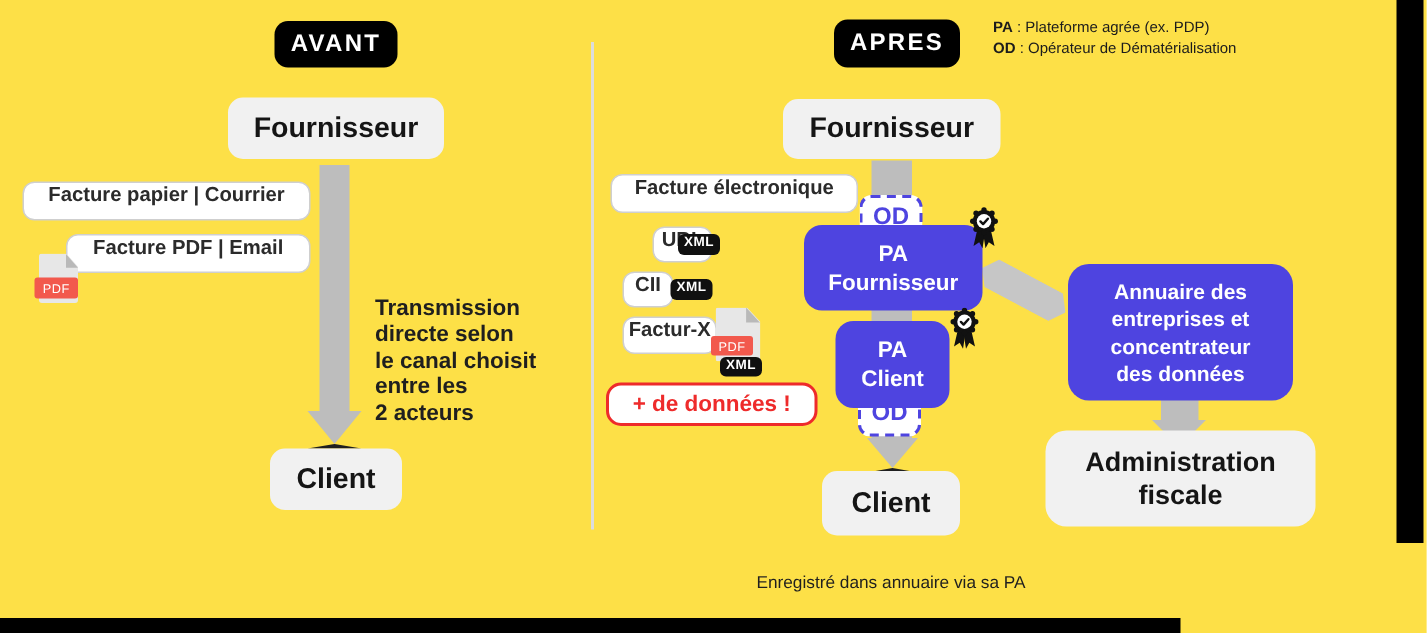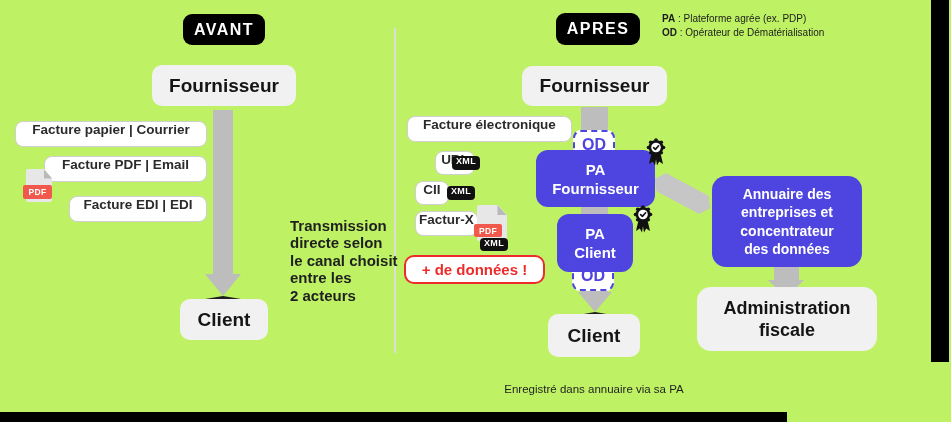--- a/index.html
+++ b/index.html
@@ -1,33 +1,33 @@
 <!DOCTYPE html>
 <html><head>
 <meta charset="utf-8">
 <title>Diagram</title>
 <style>
   * { margin:0; padding:0; box-sizing:border-box; }
   body { background:#fff; font-family:"Liberation Sans", sans-serif; }
-  .canvas { position:relative; width:951px; height:422px; background:#bef264; overflow:hidden; color:#1f1f1f; }
+  .canvas { position:relative; width:951px; height:422px; background:#fde047; overflow:hidden; color:#1f1f1f; }
   .abs { position:absolute; }
 
   .badge-dark { background:#000; color:#fff; border-radius:9px; font-weight:bold; font-size:16px;
     letter-spacing:1.5px; display:flex; align-items:center; justify-content:center; z-index:5; }
   .gray-node { background:#f1f1f1; border-radius:10px; display:flex; align-items:center; justify-content:center;
     font-weight:bold; color:#151515; text-align:center; z-index:3; }
   .white-box { background:#fff; border:1.5px solid #cfcfcf; border-radius:8px; display:flex; 
     justify-content:center; font-weight:bold; color:#2b2b2b; font-size:13.5px; z-index:3; white-space:nowrap; }
   .purple-node { background:#4e44e0; color:#fff; border-radius:12px; font-weight:bold; text-align:center;
     display:flex; flex-direction:column; align-items:center; justify-content:center; z-index:3; }
   .od-badge { background:#fff; border:2px dashed #4e44e0; color:#4e44e0; border-radius:8px; font-weight:bold;
     font-size:16px; display:flex; align-items:center; justify-content:center; z-index:2; }
   .xml-tag { background:#101010; color:#fff; font-size:9px; font-weight:bold; border-radius:4px;
     display:flex; align-items:flex-start; justify-content:center; z-index:4; letter-spacing:.3px; }
-  .pdf-tag { background:#f2594d; color:#fff; font-size:8.5px; font-weight:bold; border-radius:2px;
+  .pdf-tag { background:#f2594d; color:#fff; font-size:8.5px; font-weight:normal; border-radius:2px;
     display:flex; align-items:center; justify-content:center; z-index:4; letter-spacing:.3px; }
   .arrow-bar { background:#bdbdbd; z-index:1; }
   .arrow-head { width:0; height:0; border-style:solid; z-index:1; }
   .multiline { white-space:pre-line; }
   .note-text { font-weight:bold; font-size:15px; line-height:17.5px; color:#1f1f1f; }
   .red-note { color:#ee2b2b; font-weight:bold; font-size:14px; line-height:16px; text-align:center; }
   .red-box { background:#fff; border:2.5px solid #ee2b2b; border-radius:10px; color:#ee2b2b; font-weight:bold;
     font-size:15px; display:flex; align-items:center; justify-content:center; z-index:3; white-space:nowrap; }
   .legend-line { font-size:10px; line-height:14px; color:#1c1c1c; font-weight:normal;padding-left:12px; }
   .legend-line b { font-weight:bold; }
@@ -56,33 +56,30 @@
 
   <div class="abs arrow-bar" style="left:213px; top:110px; width:20px; height:164px;"></div>
   <div class="abs arrow-head" style="left:205px; top:274px; border-left:18px solid transparent; border-right:18px solid transparent; border-top:22px solid #bdbdbd;"></div>
 
   <div class="abs white-box" style="left:15px; top:121px; width:192px; height:26px;">
     <span>Facture papier | Courrier</span>
   </div>
   <div class="abs white-box" style="left:44px; top:156px; width:163px; height:26px;">
     <span>Facture PDF | Email</span>
   </div>
-  <div class="abs white-box" style="left:69px; top:196px; width:138px; height:26px;">
-    <span>Facture EDI | EDI</span>
-  </div>
 
   <div class="abs" style="left:26px; top:169px; width:26px; height:33px; z-index:4;">
     <div class="file-body"></div>
     <div class="file-fold"></div>
   </div>
   <div class="abs pdf-tag" style="left:23px; top:185px; width:29px; height:14px; z-index:5;">
     <span>PDF</span>
   </div>
 
-  <div class="abs note-text multiline" style="left:250px; top:199px; width:140px;margin-left:40px;">
+  <div class="abs note-text multiline" style="left:250px; top:179px; width:140px;">
     <span class="multiline">Transmission
 directe selon
 le canal choisit
 entre les
 2 acteurs</span>
   </div>
 
   <div class="abs gray-node" style="left:180px; top:299px; width:88px; height:41px; font-size:19px;">
     <span>Client</span>
   </div>

